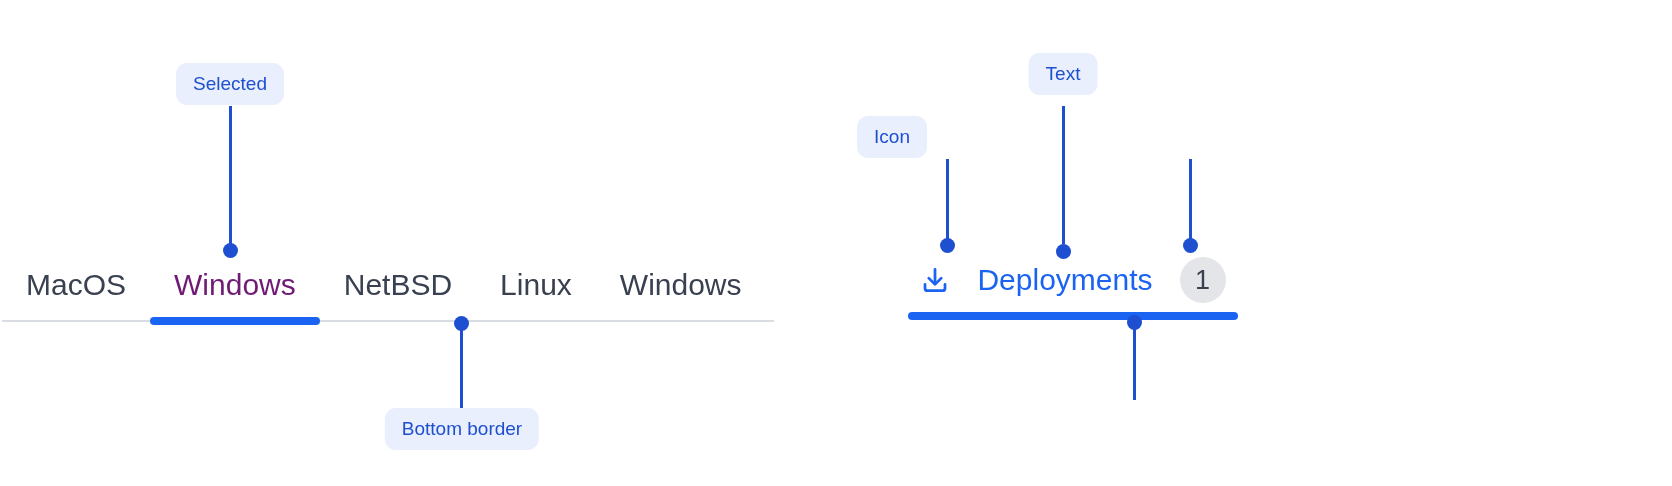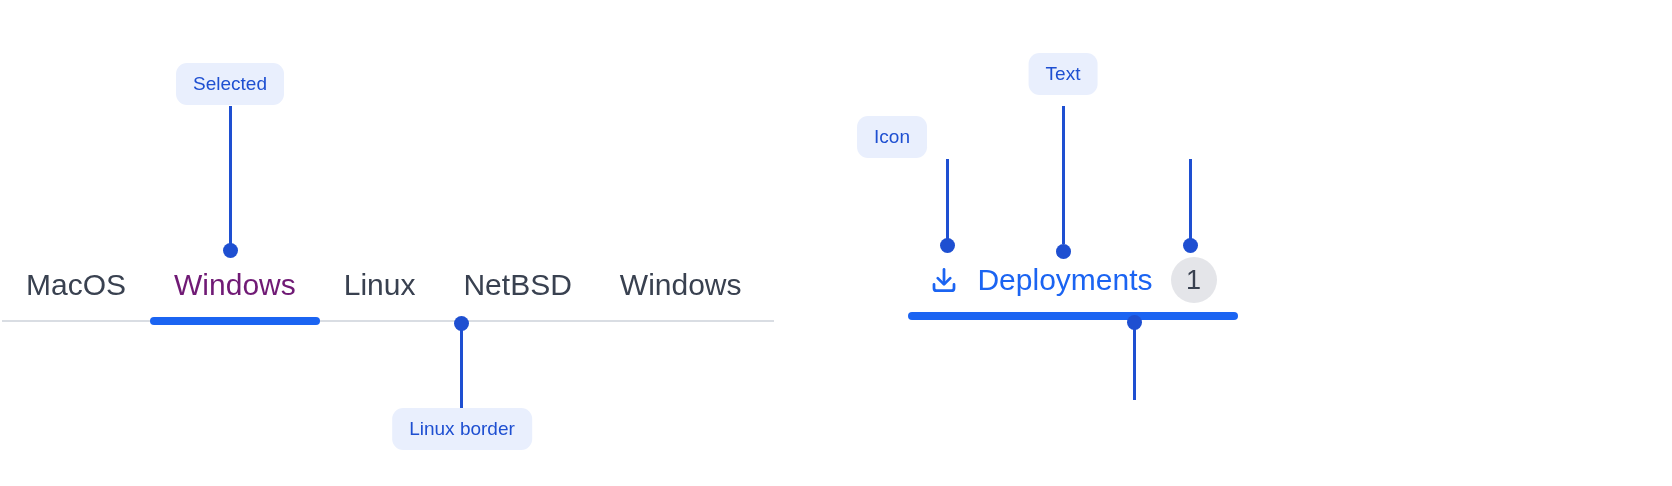--- a/index.html
+++ b/index.html
@@ -45,21 +45,21 @@
   
   .tab2 {
     position: absolute;
     left: 908px;
     top: 256px;
     width: 330px;
     height: 48px;
     display: flex;
     align-items: center;
     justify-content: center;
-    gap: 18px;
+    gap: 27px;
     color: #1b64f2;
     font-size: 30px;
     cursor: pointer;
   }
   .tab2 .dl-icon { display: block; }
   .count-badge {
     width: 46px;
     height: 46px;
     border-radius: 50%;
     background: #e4e5e9;
@@ -115,33 +115,33 @@
 
   <div class="tabbar">
     <div class="tab">
       <span>MacOS</span>
     </div>
     <div class="tab selected">
       <span>Windows</span>
       <span class="tab-underline"></span>
     </div>
     <div class="tab">
-      <span>Linux</span>
+      <span>NetBSD</span>
     </div>
     <div class="tab">
-      <span>NetBSD</span>
+      <span>Linux</span>
     </div>
     <div class="tab">
       <span>Windows</span>
     </div>
   </div>
 
   <div class="dot" style="left:454px; top:316px;"></div>
   <div class="leader" style="left:460px; top:327px; height:82px;"></div>
-  <div class="pill" style="left:462px; top:408px;">Linux border</div>
+  <div class="pill" style="left:462px; top:408px;">Bottom border</div>
 
   <div class="pill" style="left:1063px; top:53px;">Text</div>
   <div class="leader" style="left:1062px; top:106px; height:138px;"></div>
   <div class="dot" style="left:1056px; top:244px;"></div>
 
   <div class="pill" style="left:892px; top:116px;">Icon</div>
   <div class="leader" style="left:946px; top:159px; height:80px;"></div>
   <div class="dot" style="left:940px; top:238px;"></div>
 
   <div class="leader" style="left:1189px; top:159px; height:80px;"></div>

